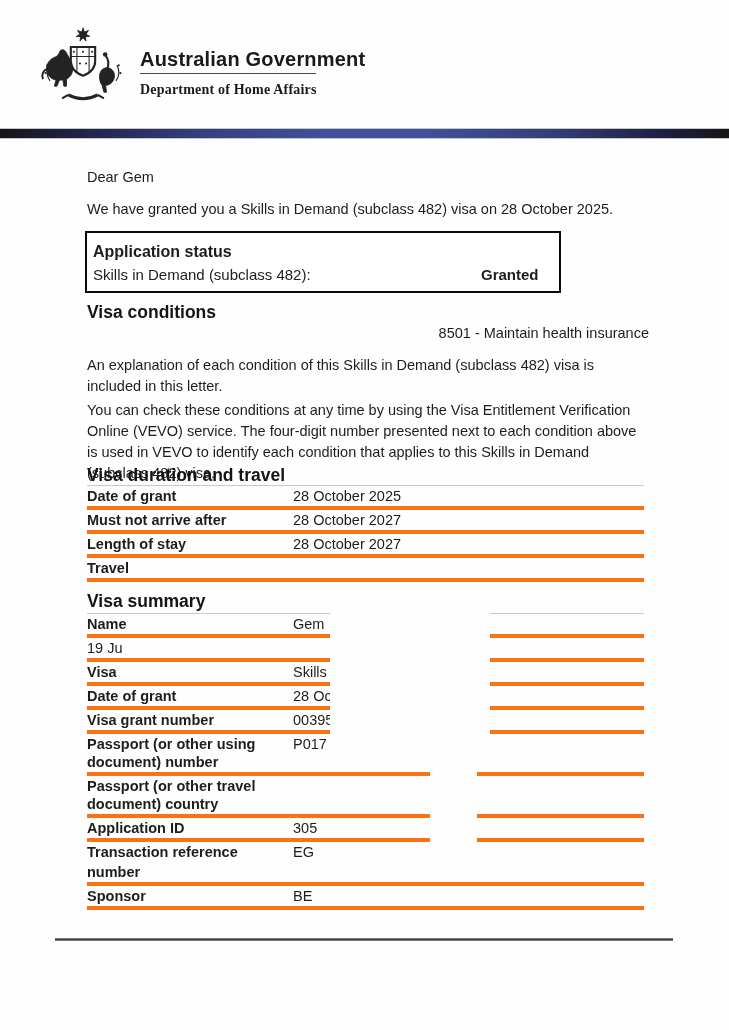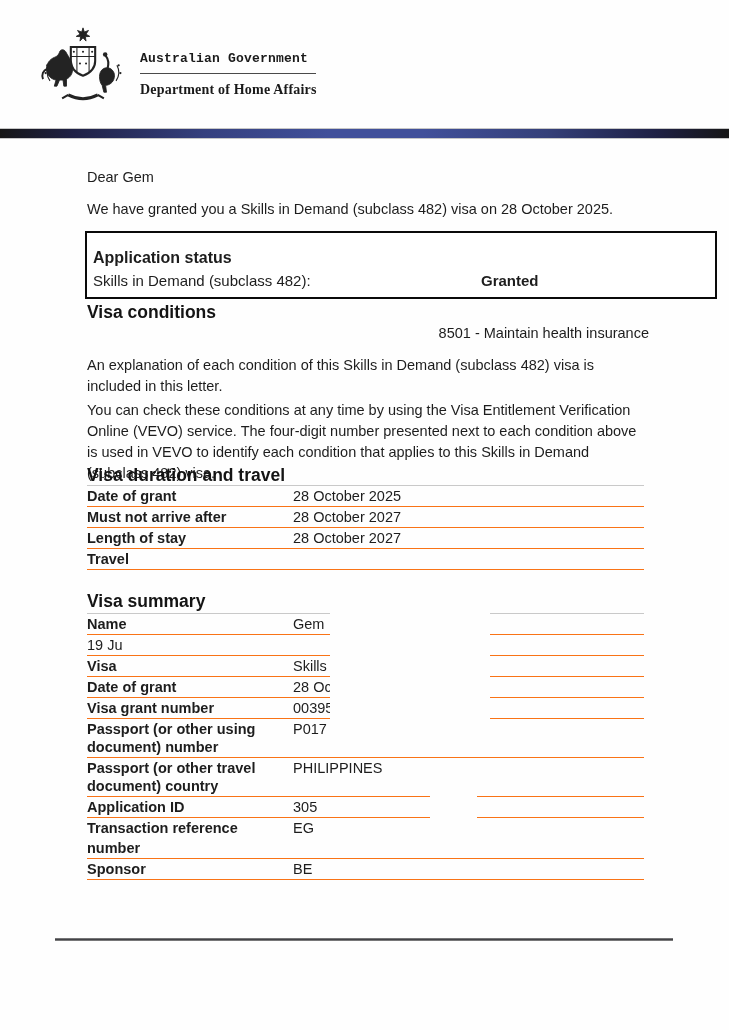--- a/index.html
+++ b/index.html
@@ -3,58 +3,58 @@
 <meta charset="utf-8">
 <style>
   html,body{margin:0;padding:0;}
   body{
     width:729px;height:1030px;position:relative;background:#fefefe;
     font-family:"Liberation Sans",sans-serif;color:#1d1d1d;overflow:hidden;
   }
   
   .crest{position:absolute;left:38px;top:27px;width:90px;height:80px;}
   .masthead-text{position:absolute;left:140px;top:51px;color:#1a1a1a;}
-  .agency1{font-family:Liberation Mono, monospace;font-weight:bold;font-size:13px;line-height:16px;letter-spacing:.2px;}
+  .agency1{font-family:Liberation Sans, sans-serif;font-weight:bold;font-size:20px;line-height:16px;letter-spacing:.2px;}
   .masthead-divider{width:176px;height:1px;background:#4a4a4a;margin:6px 0 7px 0;}
   .agency2{font-family:"Liberation Serif",serif;font-weight:bold;font-size:14px;line-height:17px;letter-spacing:.2px;}
   
   .top-bar{
     position:absolute;left:0;top:128px;width:729px;height:11px;
     background:linear-gradient(90deg,#161616 0%,#1f2145 10%,#35407e 28%,#41509a 45%,#41509a 58%,#354079 75%,#1f2145 90%,#161616 100%);
     border-top:1px solid #c6c6c6;border-bottom:1px solid #c6c6c6;box-sizing:border-box;
   }
   .bottom-rule{
     position:absolute;left:55px;top:938px;width:618px;height:3px;
     background:linear-gradient(180deg,#8f8f8f 0%,#3c3c40 55%,#9a9a9a 100%);
   }
   
   .letter{position:absolute;left:87px;top:0;width:562px;font-size:14.5px;line-height:21px;}
   .blk{position:absolute;left:0;width:562px;}
   .salutation{top:167px;}
   .intro{top:199px;}
   .status-box{
-    top:231px;box-sizing:border-box;width:632px;margin-left:-2px;
-    border:2px solid #0a0a0a;padding:13px 6px 5px 6px;background:#fff;
+    top:231px;box-sizing:border-box;width:476px;margin-left:-2px;
+    border:2px solid #0a0a0a;padding:7px 6px 5px 6px;background:#fff;
   }
   .status-title{font-size:16px;font-weight:bold;line-height:23px;}
   .status-row{display:flex;font-size:15px;line-height:23px;}
   .status-label{width:388px;flex:none;}
   .status-value{font-weight:bold;}
   .h-section{font-size:17.5px;font-weight:bold;line-height:22px;color:#141414;}
   .h-conditions{top:301px;}
   .condition-line{top:323px;text-align:right;}
   .para1{top:355px;}
   .para2{top:400px;}
   .h-duration{top:464px;}
   .h-summary{top:590px;}
   
   .tbl{border-top:1px solid #c9c9c9;width:557px;}
   .tbl-duration{top:485px;}
   .tbl-summary{top:613px;position:relative;}
-  .tr{display:flex;border-bottom:1px solid #f97316;line-height:20px;min-height:20px;}
+  .tr{display:flex;border-bottom:4px solid #f97316;line-height:20px;min-height:20px;}
   .tr.tall{line-height:18px;padding:1px 0;}
   .cell-label{width:206px;flex:none;font-weight:bold;}
   .cell-value{flex:1;white-space:nowrap;overflow:hidden;}
   
   .redaction{position:absolute;background:#fefefe;}
   .redaction-a{left:243px;top:-3px;width:160px;height:140px;}
   .redaction-b{left:343px;top:150px;width:47px;height:86px;}
 </style>
 </head>
 <body>
@@ -159,21 +159,20 @@
     <div class="tr">
       <span class="cell-label">Visa grant number</span>
       <span class="cell-value">00395</span>
     </div>
     <div class="tr tall">
       <span class="cell-label">Passport (or other using document) number</span>
       <span class="cell-value">P017</span>
     </div>
     <div class="tr tall">
       <span class="cell-label">Passport (or other travel document) country</span>
-      <span class="cell-value">PHILIPPINES</span>
     </div>
     <div class="tr">
       <span class="cell-label">Application ID</span>
       <span class="cell-value">305</span>
     </div>
     <div class="tr">
       <span class="cell-label">Transaction reference number</span>
       <span class="cell-value">EG</span>
     </div>
     <div class="tr">

